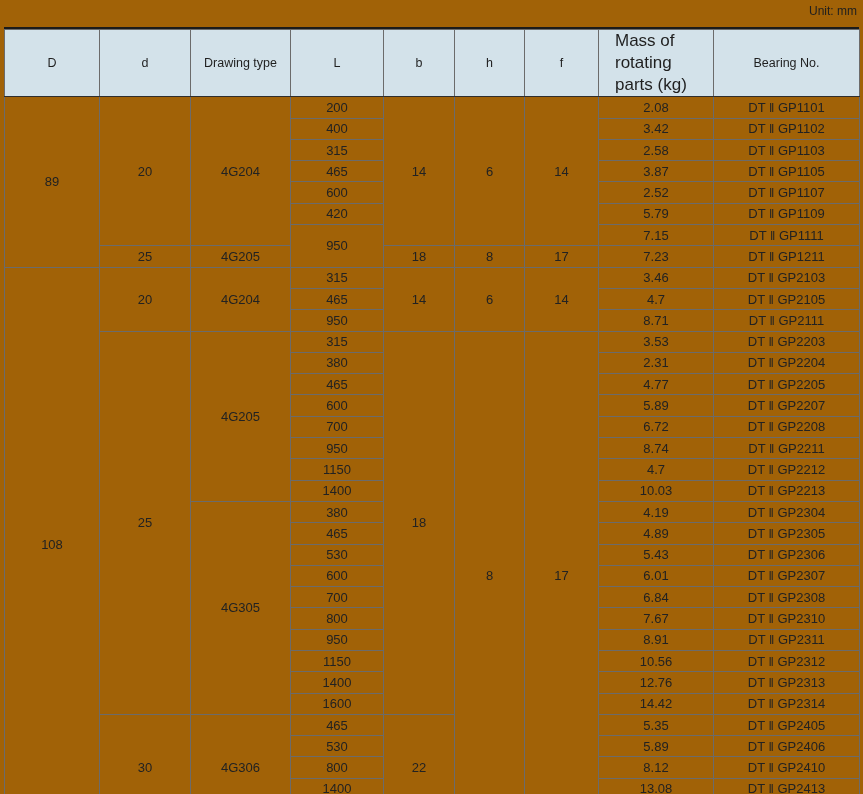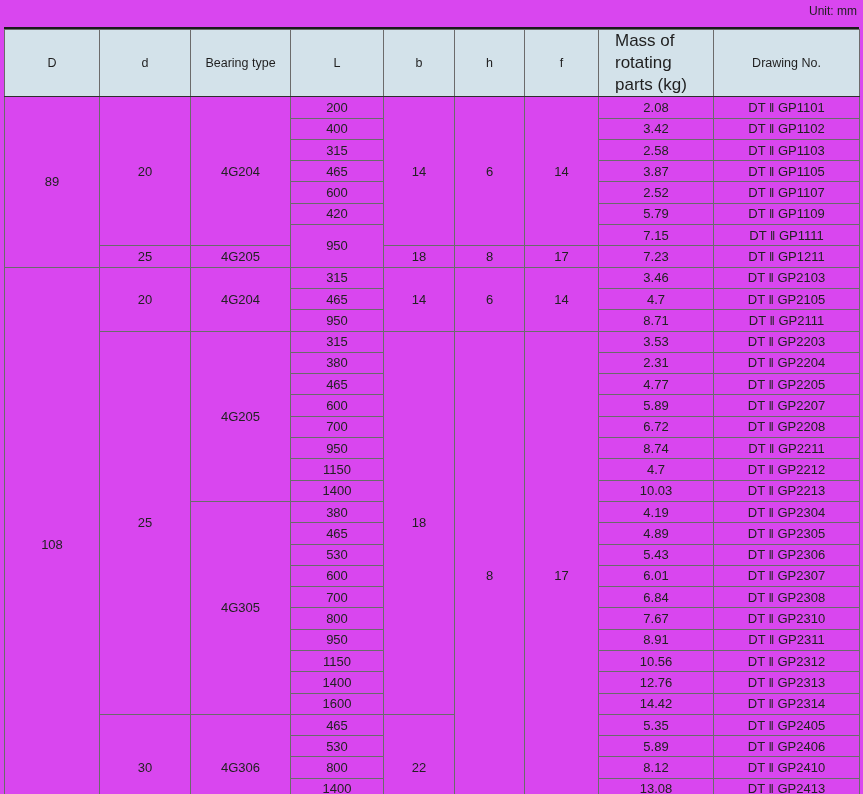--- a/index.html
+++ b/index.html
@@ -2,21 +2,21 @@
 <html style="--header-bg: #d3e2ea; --grid: #6b6b6b; --dark: #1b1b1b;"><head>
 <meta charset="utf-8">
 <style>
   :root { --header-bg: #d3e2ea; --grid: #6b6b6b; --dark: #1b1b1b; --ink: #1f1f1f; }
   * { box-sizing: border-box; }
   html, body { margin: 0; padding: 0; background: #ffffff; }
   .page {
     position: relative;
     width: 863px;
     height: 794px;
-    background: #d946ef;
+    background: #a16207;
     font-family: "Liberation Sans", sans-serif;
     color: var(--ink);
     overflow: hidden;
   }
   .unit-label {
     position: absolute;
     top: 4px;
     right: 6px;
     font-size: 12px;
     color: #1f1f1f;
@@ -76,27 +76,27 @@
           <col style="width:71px">
           <col style="width:70px">
         <col style="width:74px">
           <col style="width:115px">
           <col style="width:146px">
       </colgroup>
       <thead>
         <tr>
             <th>D</th>
             <th>d</th>
-            <th>Bearing type</th>
+            <th>Drawing type</th>
             <th>L</th>
             <th>b</th>
             <th>h</th>
             <th>f</th>
             <th class="th-mass">Mass of rotating parts (kg)</th>
-            <th>Drawing No.</th>
+            <th>Bearing No.</th>
           </tr>
       </thead>
       <tbody>
           <tr>
             <td rowspan="8">89</td>
             <td rowspan="7">20</td>
             <td rowspan="7">4G204</td>
             <td>200</td>
             <td rowspan="7">14</td>
             <td rowspan="7">6</td>

